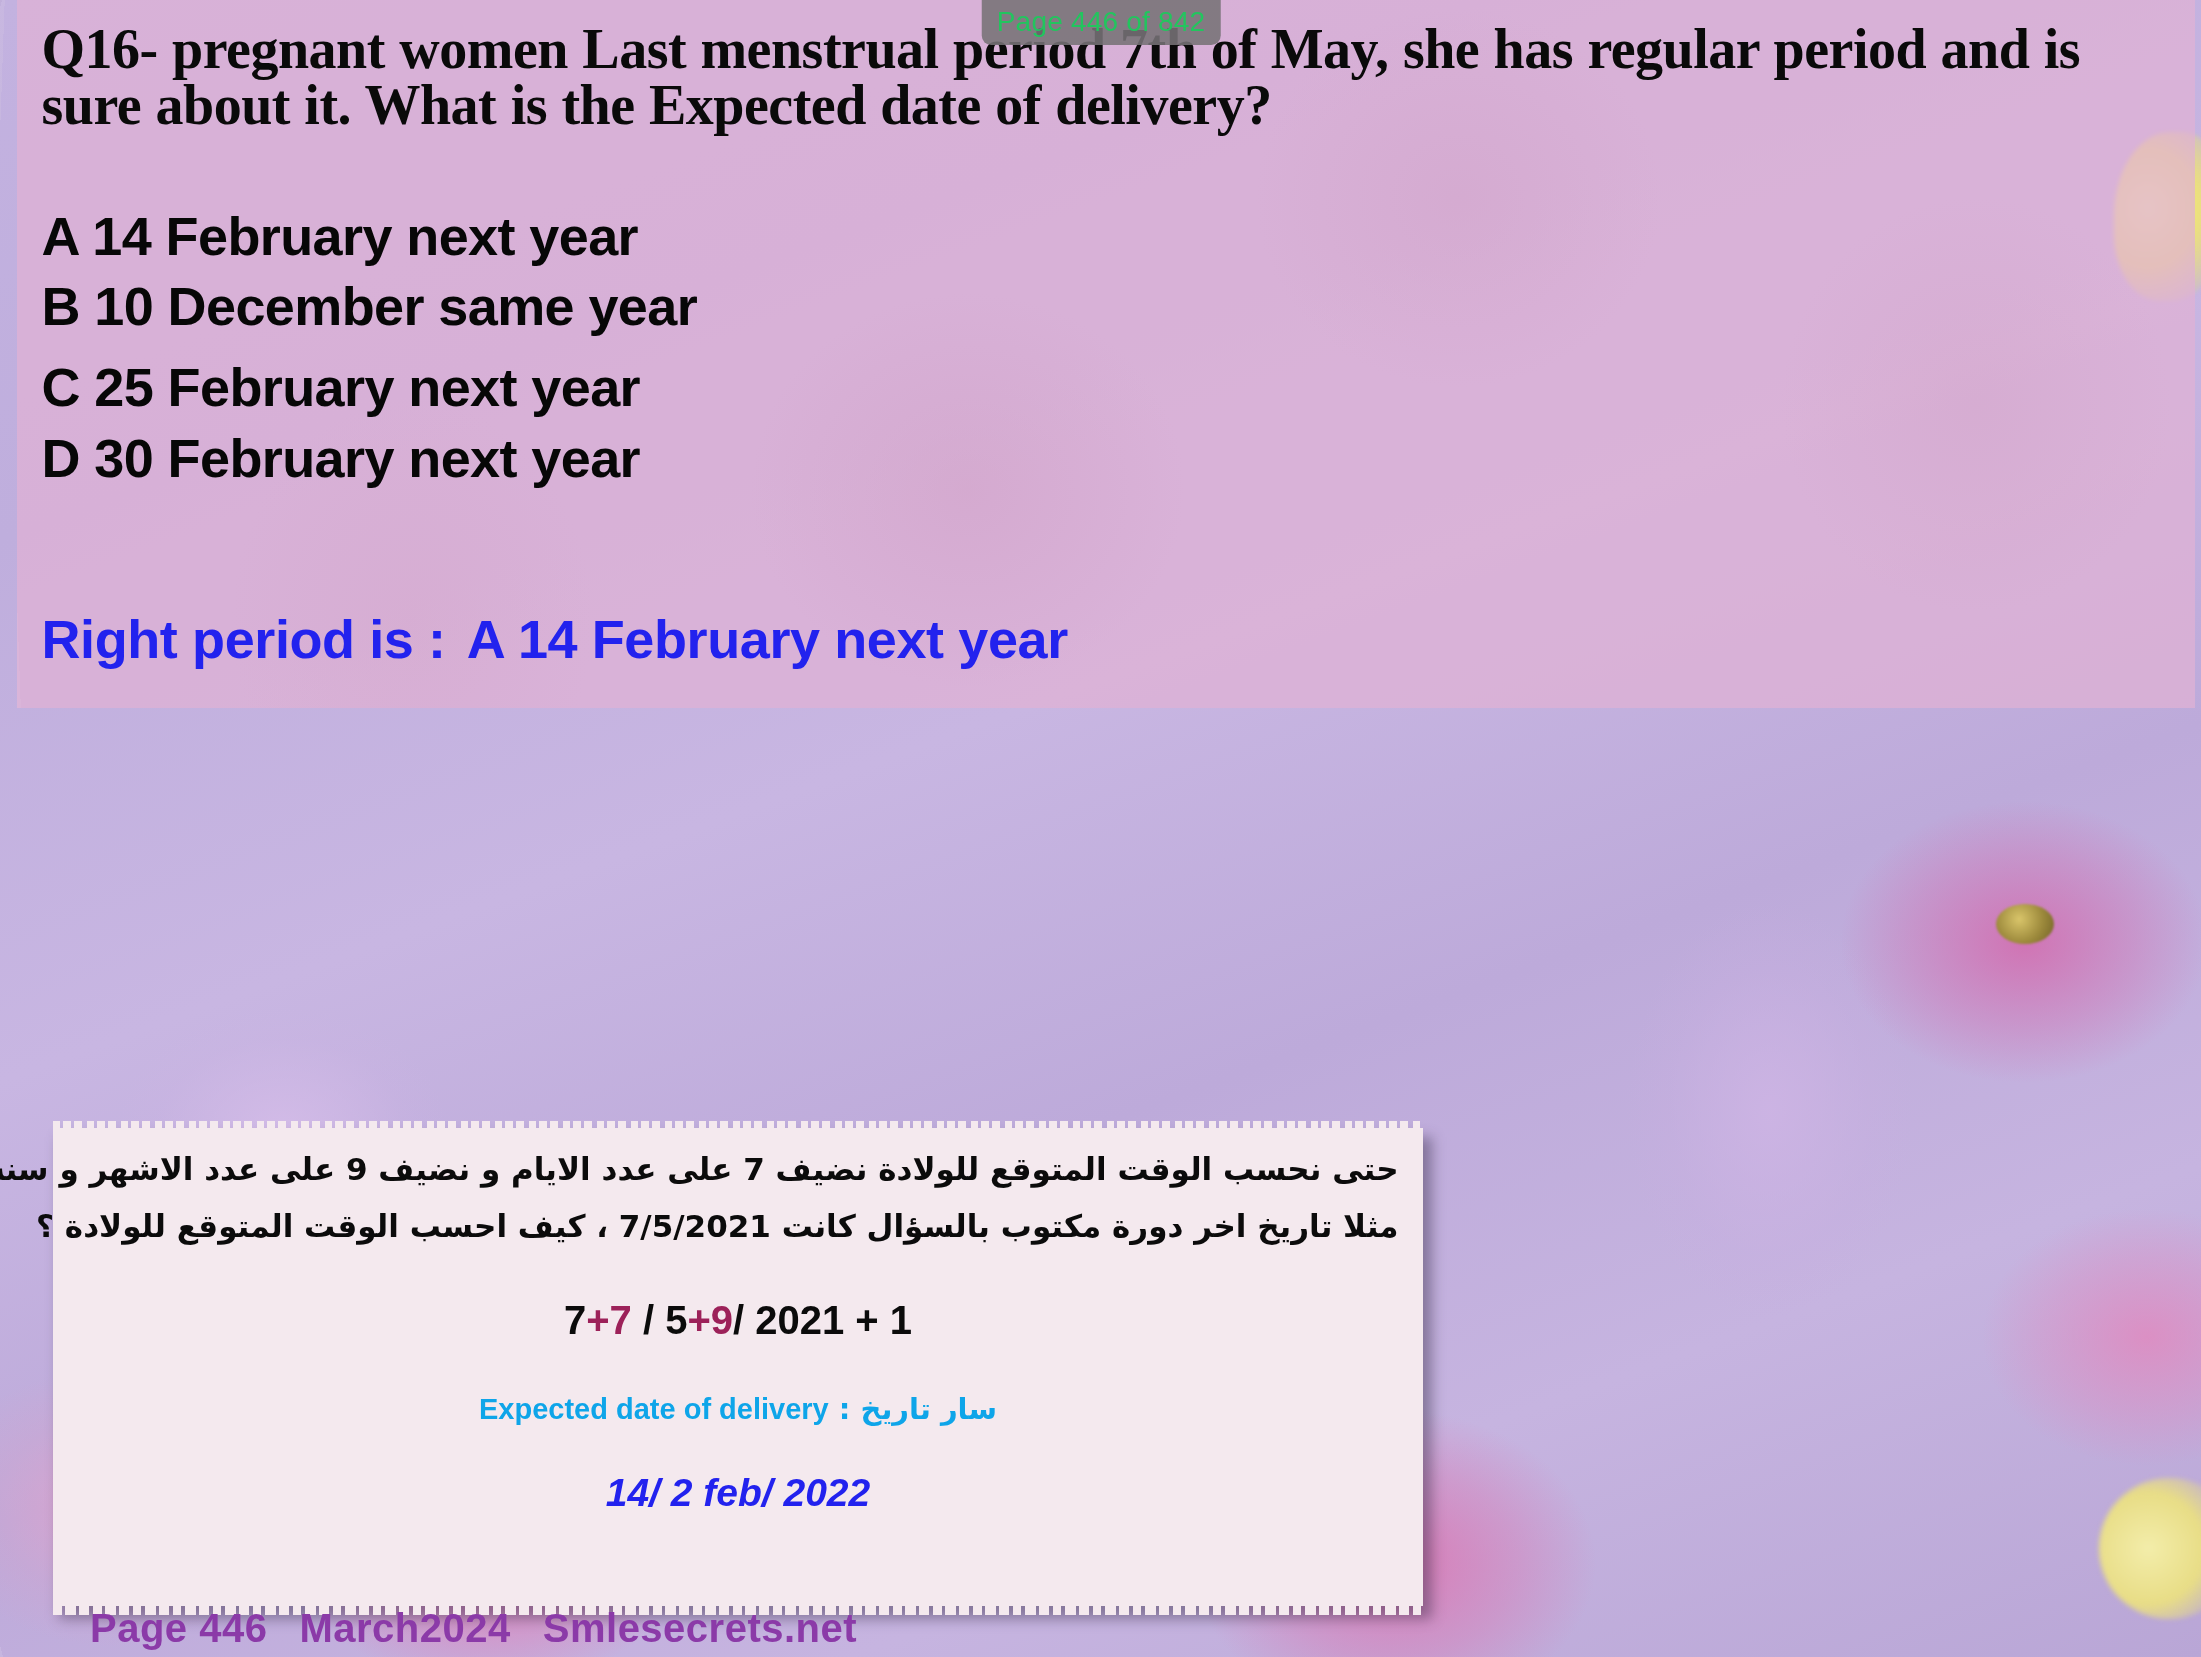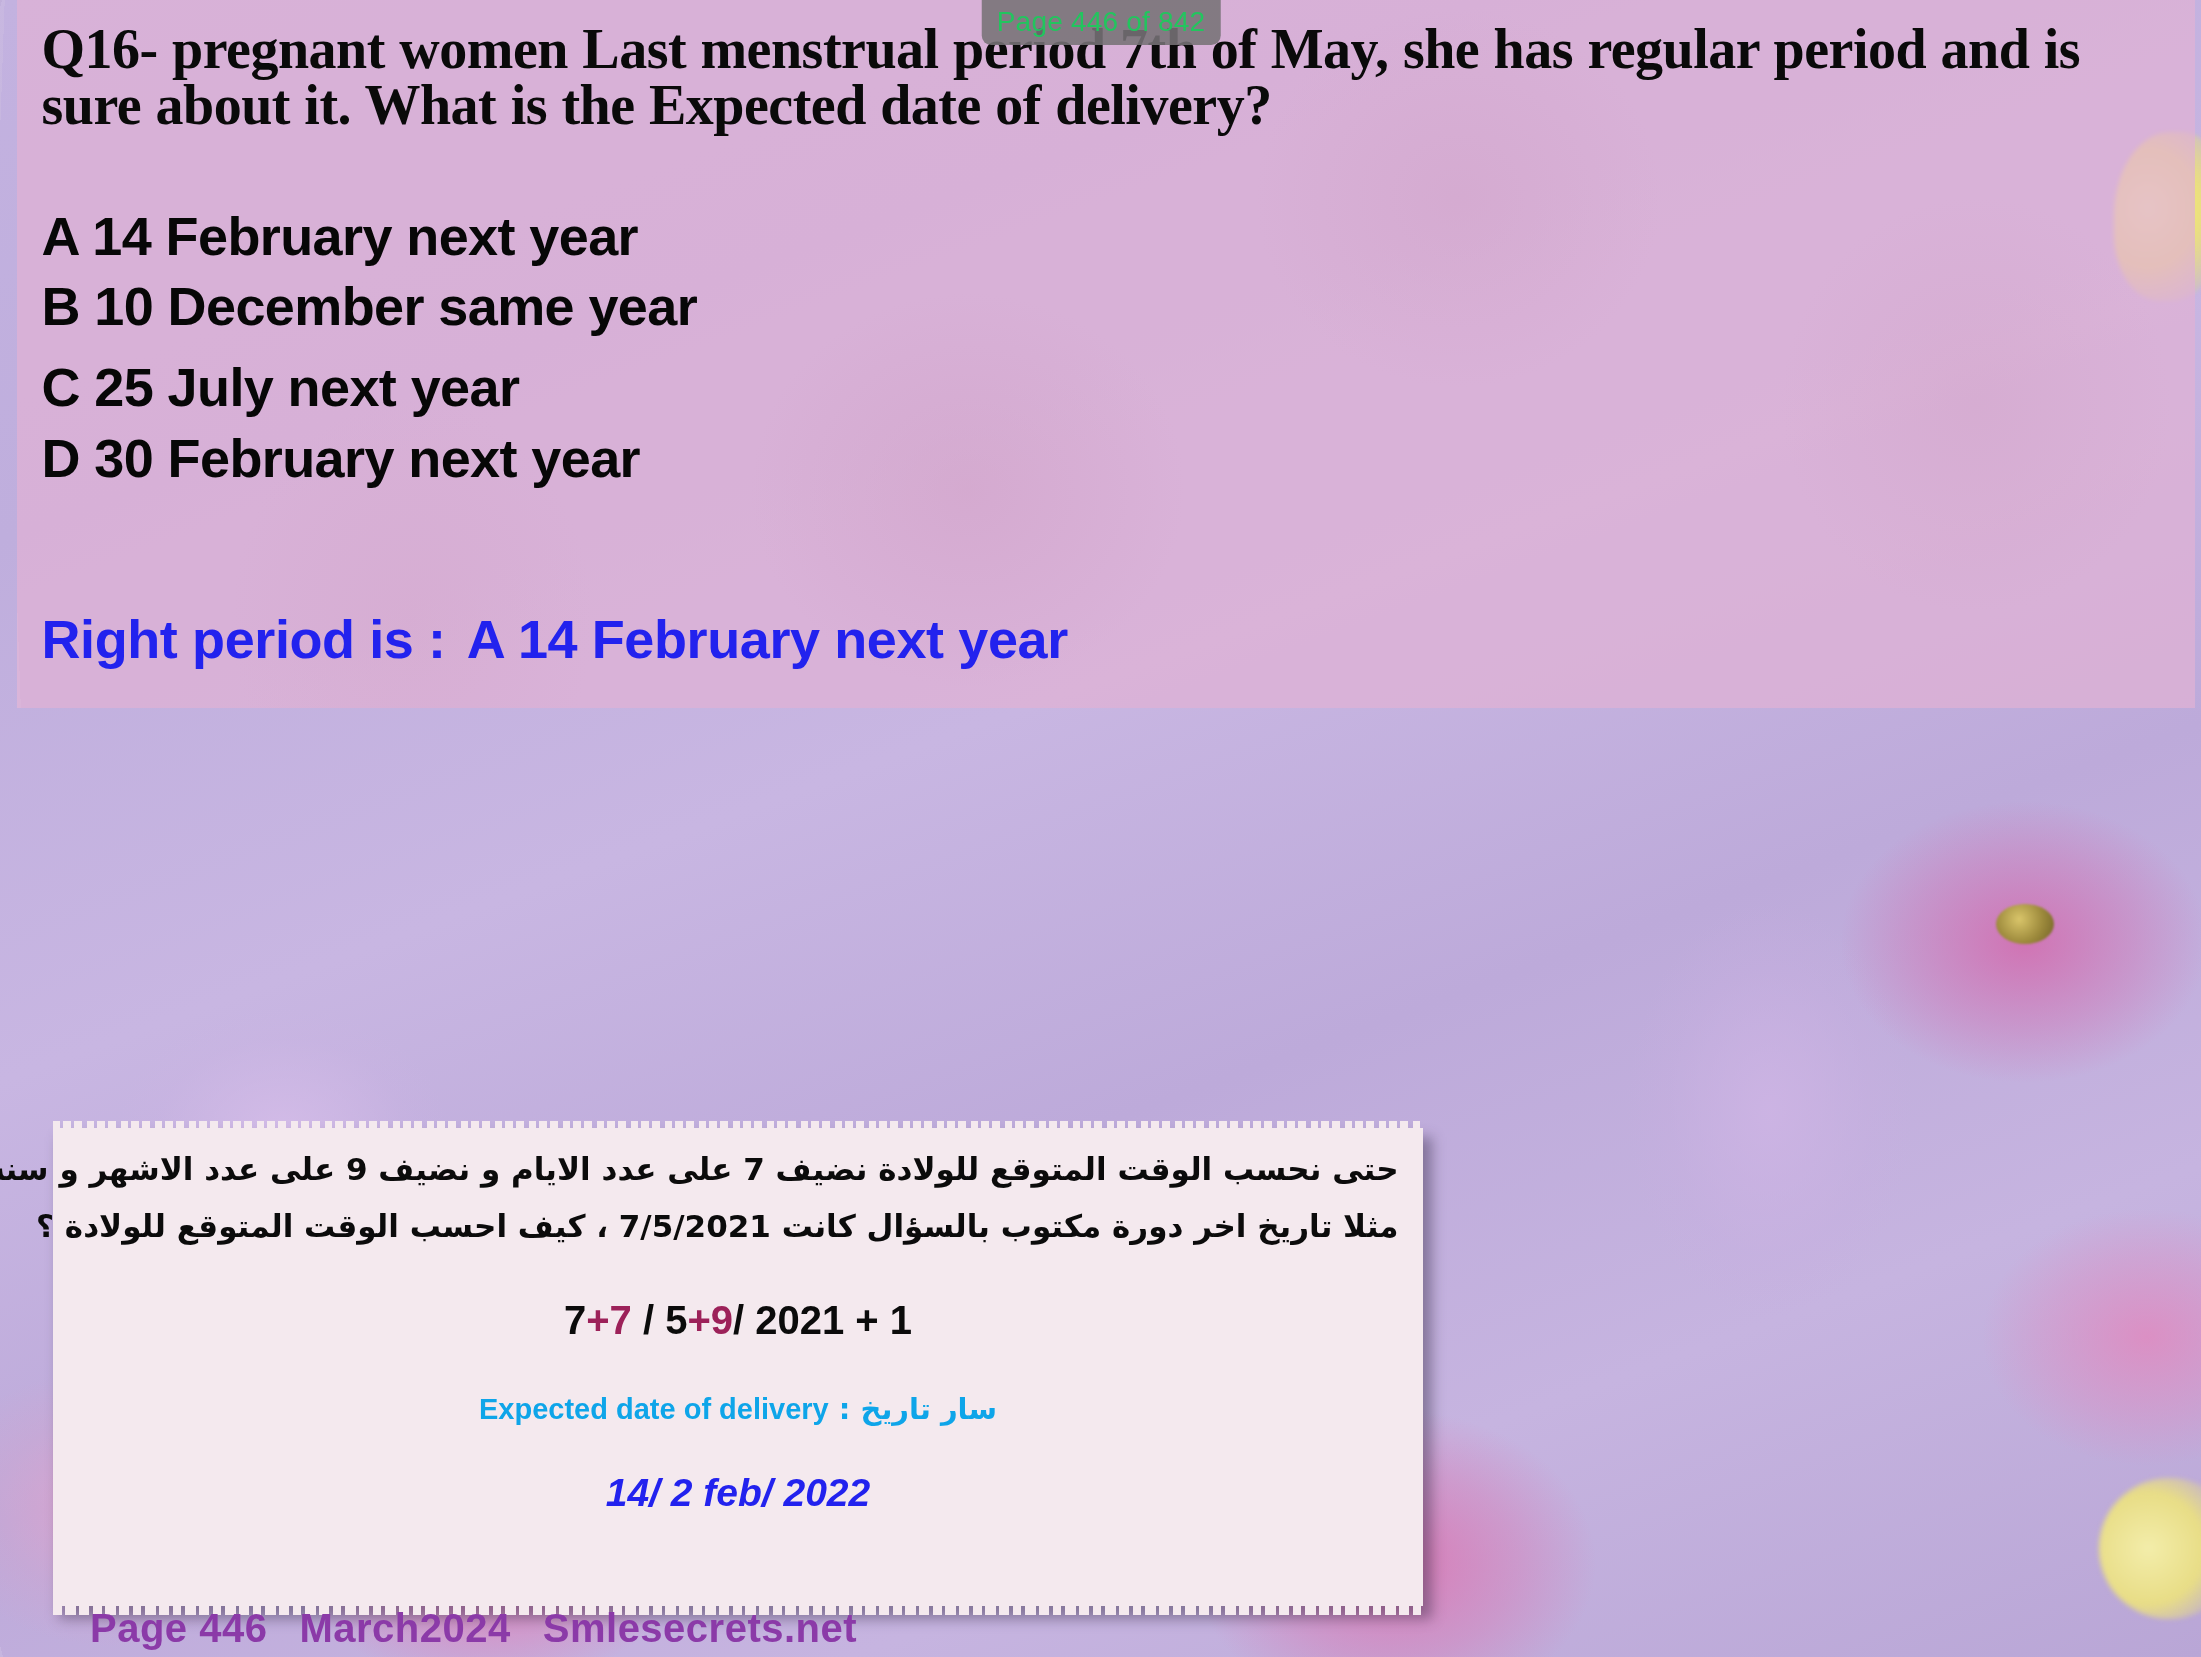--- a/index.html
+++ b/index.html
@@ -297,21 +297,21 @@
   <div class="daisy-core" style="left:1347px;top:1516px;width:66px;height:43px;"></div>
   <div class="daisy-core" style="left:1996px;top:904px;width:58px;height:40px;"></div>
 
   <div class="panel">
     <div class="panel-texture"></div>
 
     <div class="question">Q16- pregnant women Last menstrual period 7th of May, she has regular period and is sure about it. What is the Expected date of delivery?</div>
 
     <div class="opt opt-a">A 14 February next year</div>
     <div class="opt opt-b">B 10 December same year</div>
-    <div class="opt opt-c">C 25 July next year</div>
+    <div class="opt opt-c">C 25 February next year</div>
     <div class="opt opt-d">D 30 February next year</div>
 
     <div class="right-answer">
       <span>Right period is :</span><span class="ra-val">A 14 February next year</span>
     </div>
   </div>
 
   <div class="page-badge">Page 446 of 842</div>
 
   <div class="card-wrap">

